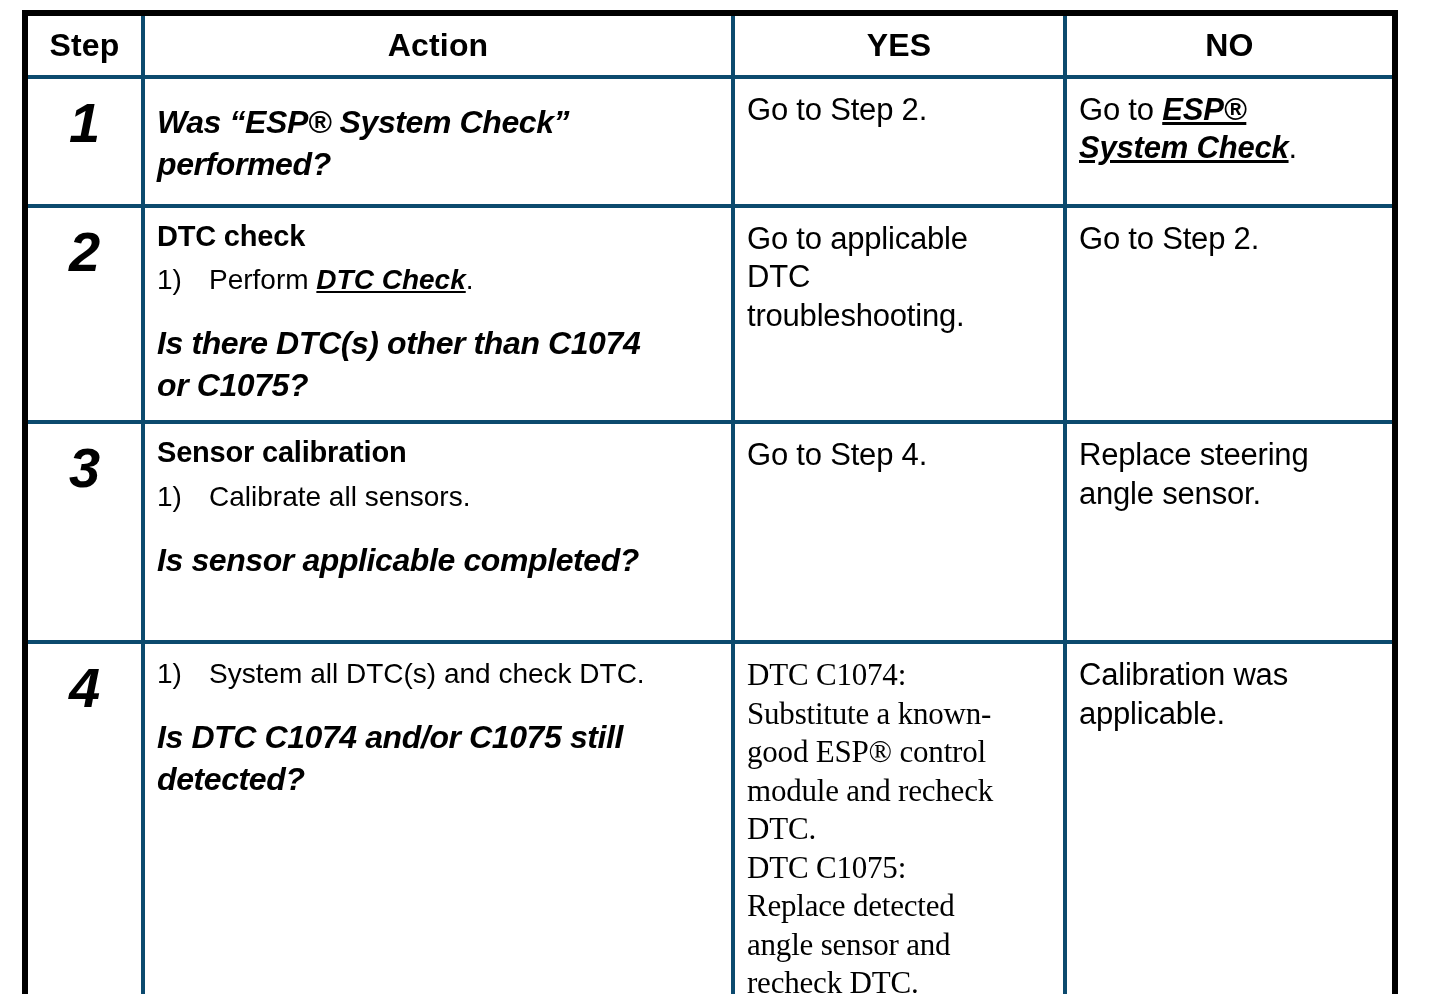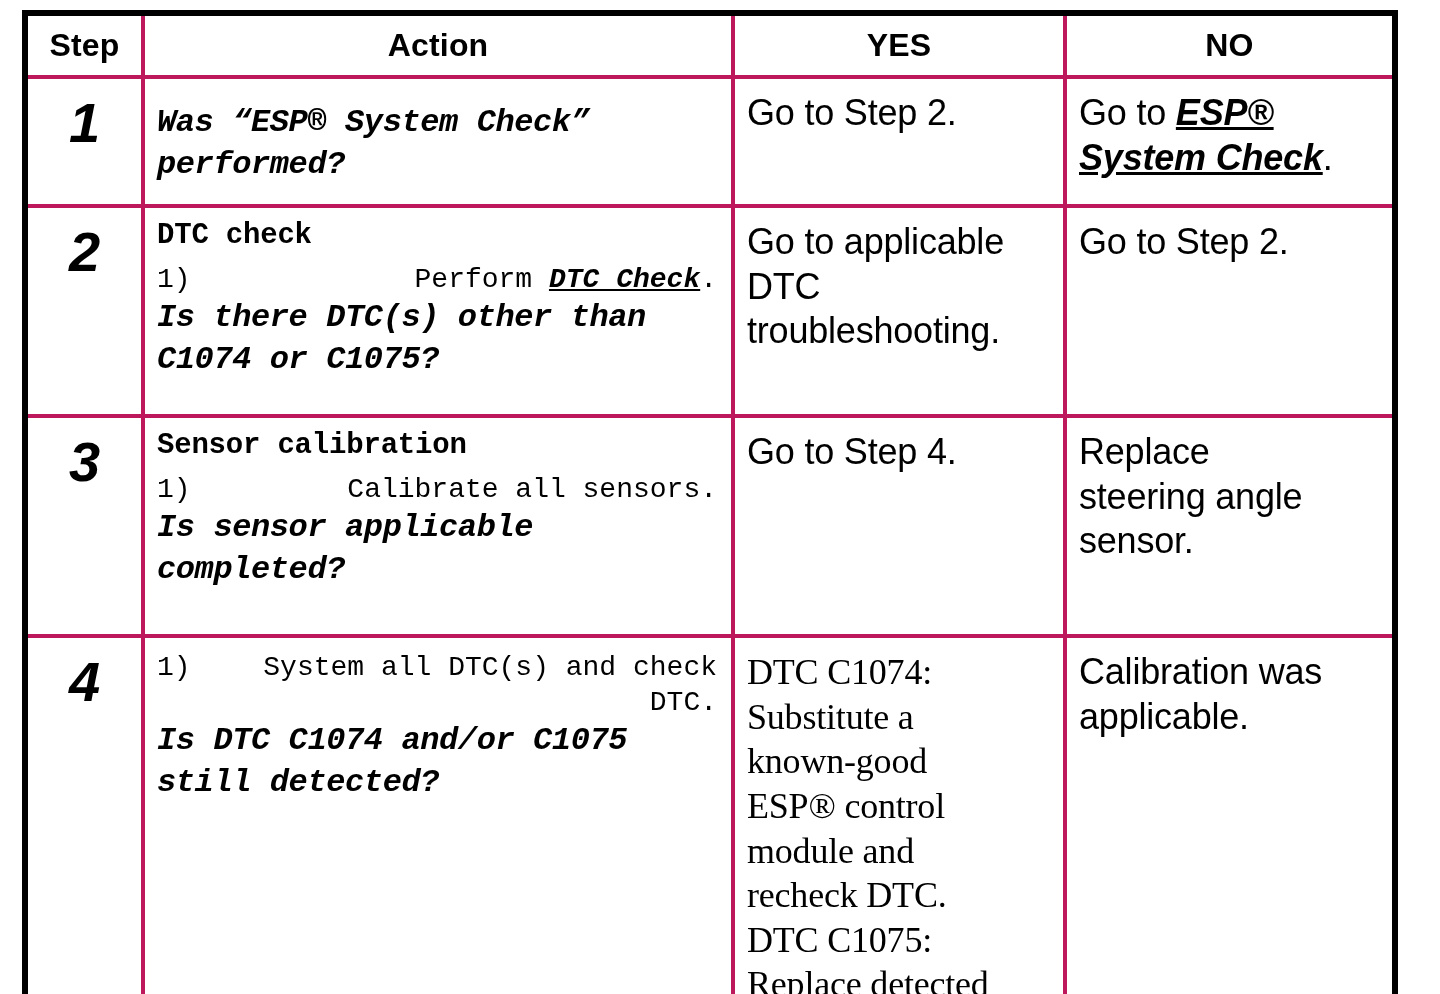--- a/index.html
+++ b/index.html
@@ -10,58 +10,58 @@
     overflow: hidden;
   }
   table.ts {
     position: absolute; left: 22px; top: 10px;
     width: 1370px;
     border-collapse: collapse;
     table-layout: fixed;
     border: 6px solid #000;
   }
   .ts th, .ts td {
-    border: 4px solid #be185d;
+    border: 4px solid #0c4a6e;
     vertical-align: top;
     background: #fff;
   }
   .ts th {
     font-size: 32px; font-weight: bold;
     text-align: center; vertical-align: middle;
     letter-spacing: 0.2px;
   }
   tr.hdr  { height: 64px; }
   tr.r1   { height: 129px; }
   tr.r2   { height: 210px; }
   tr.r3   { height: 220px; }
   tr.r4   { height: 344px; }
   td.step {
     font-size: 56px; font-weight: bold; font-style: italic;
     text-align: center; padding-top: 16px; line-height: 1;
   }
-  td.action { padding: 10px 14px 14px 12px; font-family: Liberation Mono, monospace; }
+  td.action { padding: 10px 14px 14px 12px; }
   td.result { padding: 12px 10px 12px 12px; }
   .atitle {
     font-size: 29px; font-weight: bold; line-height: 1.25;
     letter-spacing: -0.2px;
   }
   .aitem {
     display: flex; align-items: flex-start;
     font-size: 28px; line-height: 1.25; margin-top: 8px;
   }
   .inum { flex: none; width: 52px; }
-  .itext { flex: 1; text-align: right; }
+  .itext { flex: 1; }
   .question {
     font-size: 32px; font-weight: bold; font-style: italic;
-    line-height: 1.3; max-width: 500px;
+    line-height: 1.3; margin-top: 26px; max-width: 500px;
     letter-spacing: -0.4px;
   }
   .question.first { margin-top: 13px; }
   .rtext {
-    font-size: 36px; line-height: 1.24; max-width: 262px;
+    font-size: 31px; line-height: 1.24; max-width: 262px;
     letter-spacing: -0.2px;
   }
   .rtext.narrow { max-width: 252px; font-family: Liberation Serif, serif; }
   .ref {
     font-weight: bold; font-style: italic;
     text-decoration: underline;
     cursor: pointer;
   }
 </style>
 </head>

